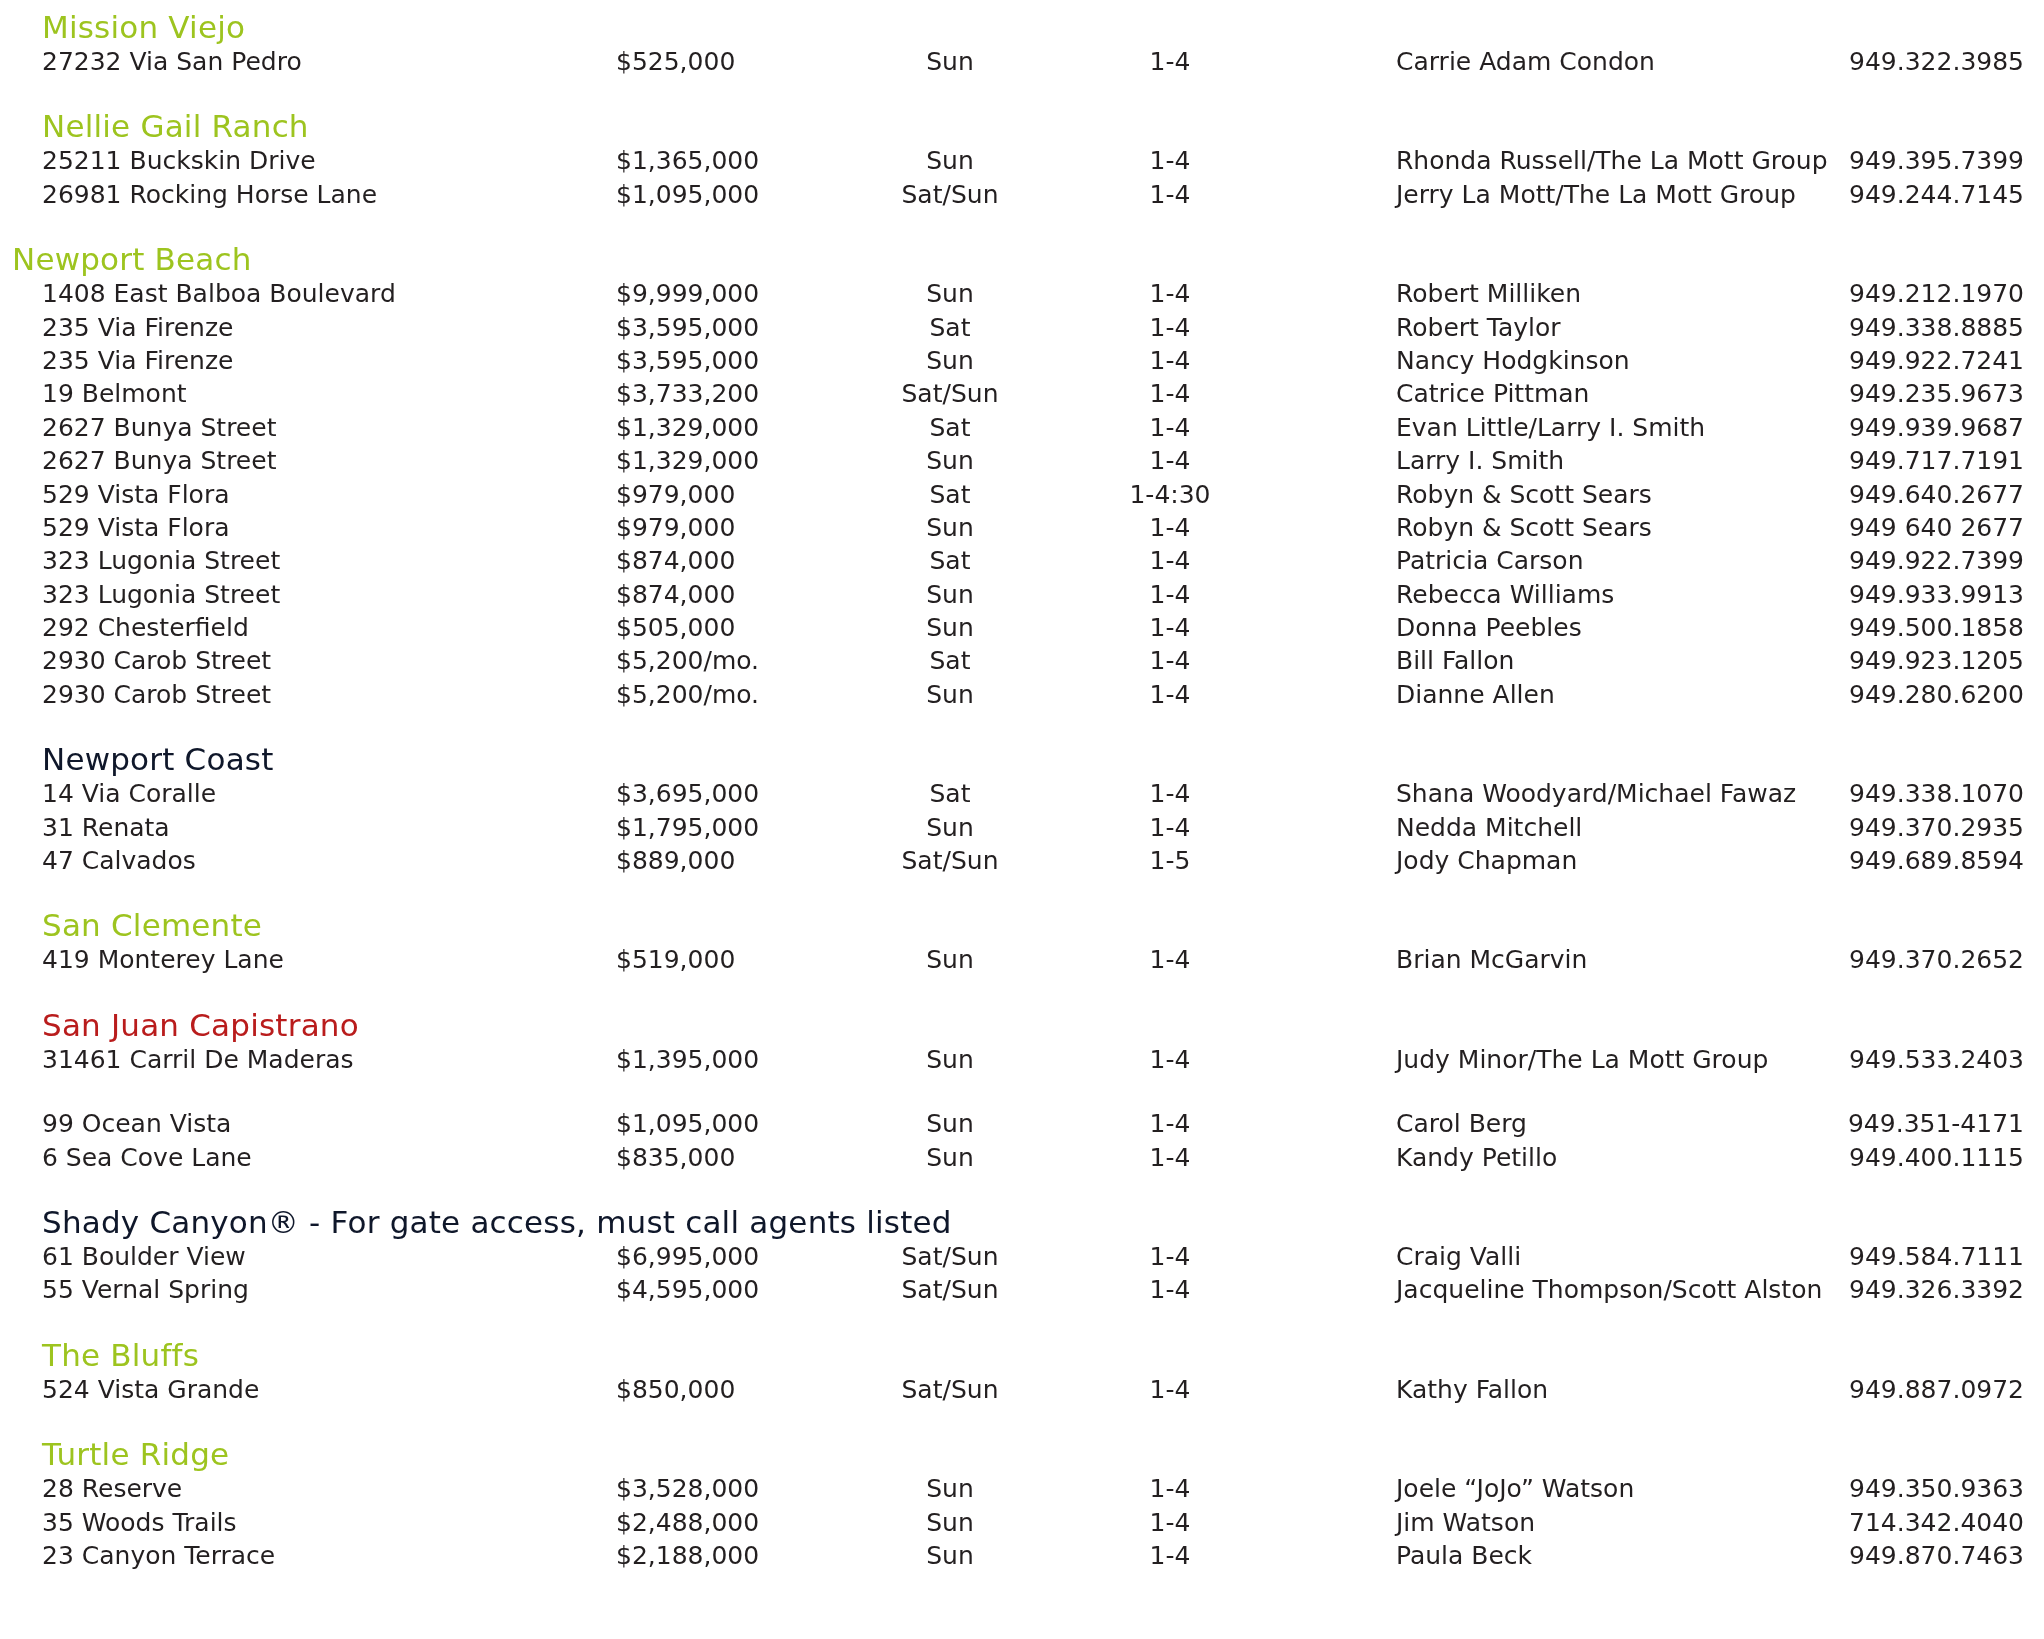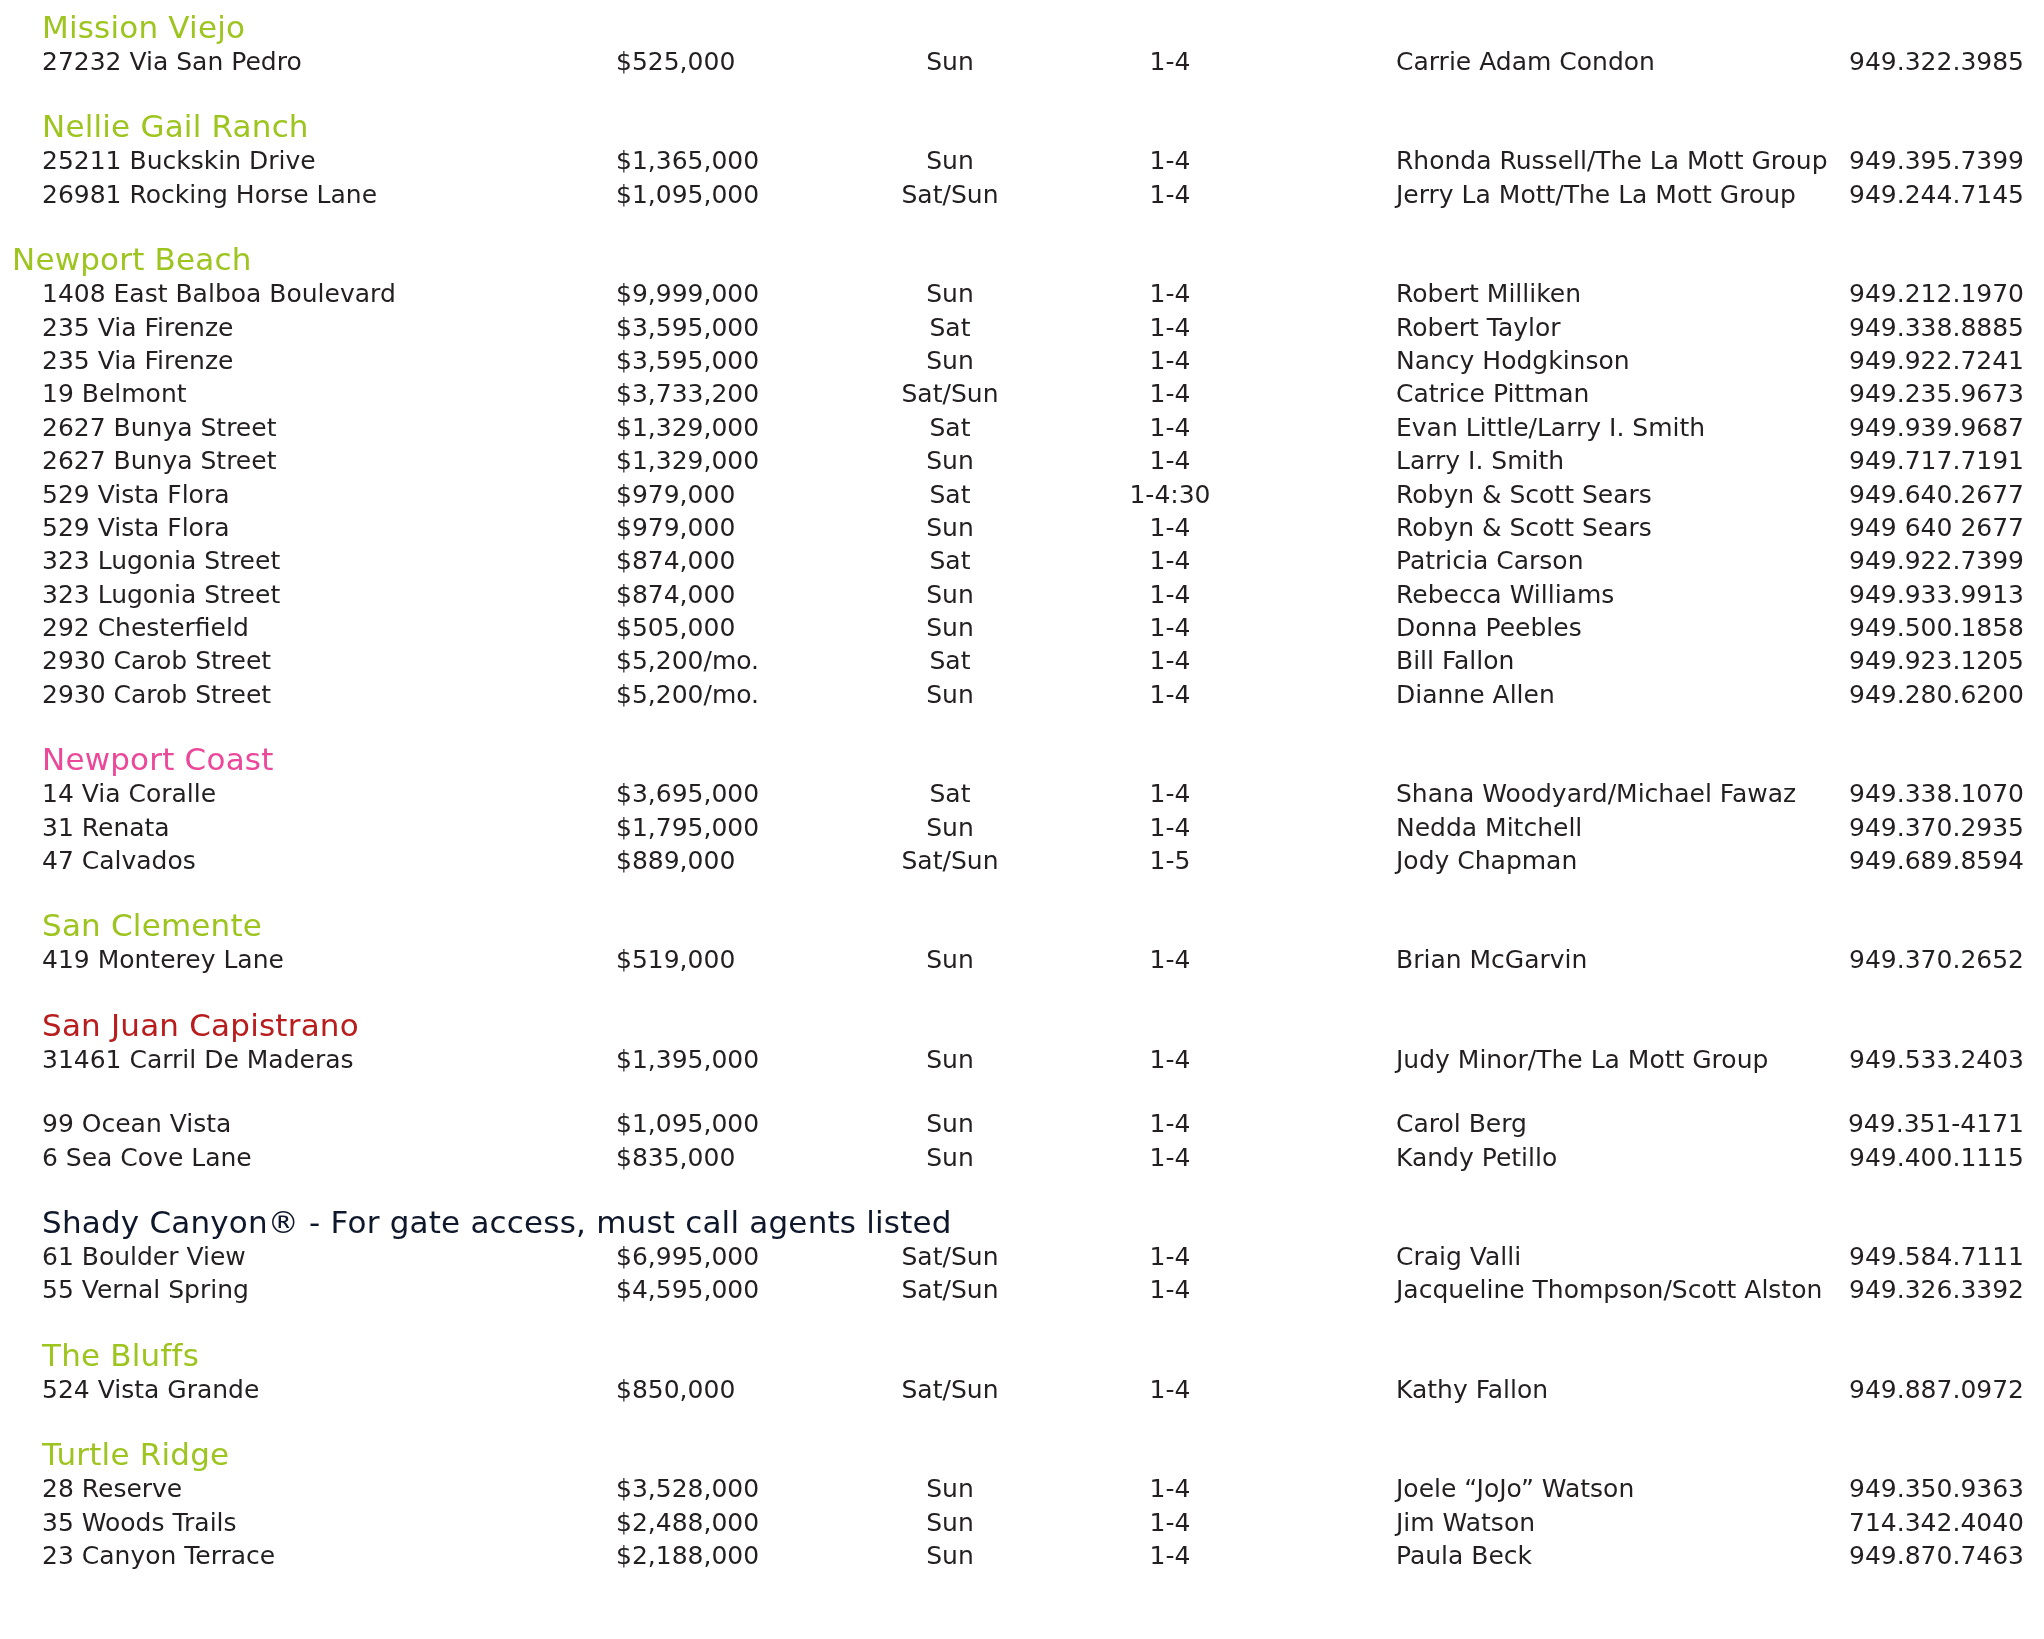--- a/index.html
+++ b/index.html
@@ -158,21 +158,21 @@
         <span class="c-addr">2930 Carob Street</span>
         <span class="c-price">$5,200/mo.</span>
         <span class="c-day">Sun</span>
         <span class="c-time">1-4</span>
         <span class="c-agent">Dianne Allen</span>
         <span class="c-phone">949.280.6200</span>
       </div>
     </div>
     <div class="gap"></div>
     <div class="section">
-      <div class="heading" style="color: #ec4899;">Newport Coast</div>
+      <div class="heading" style="color: #0f172a;">Newport Coast</div>
       <div class="row">
         <span class="c-addr">14 Via Coralle</span>
         <span class="c-price">$3,695,000</span>
         <span class="c-day">Sat</span>
         <span class="c-time">1-4</span>
         <span class="c-agent">Shana Woodyard/Michael Fawaz</span>
         <span class="c-phone">949.338.1070</span>
       </div>
       <div class="row">
         <span class="c-addr">31 Renata</span>

